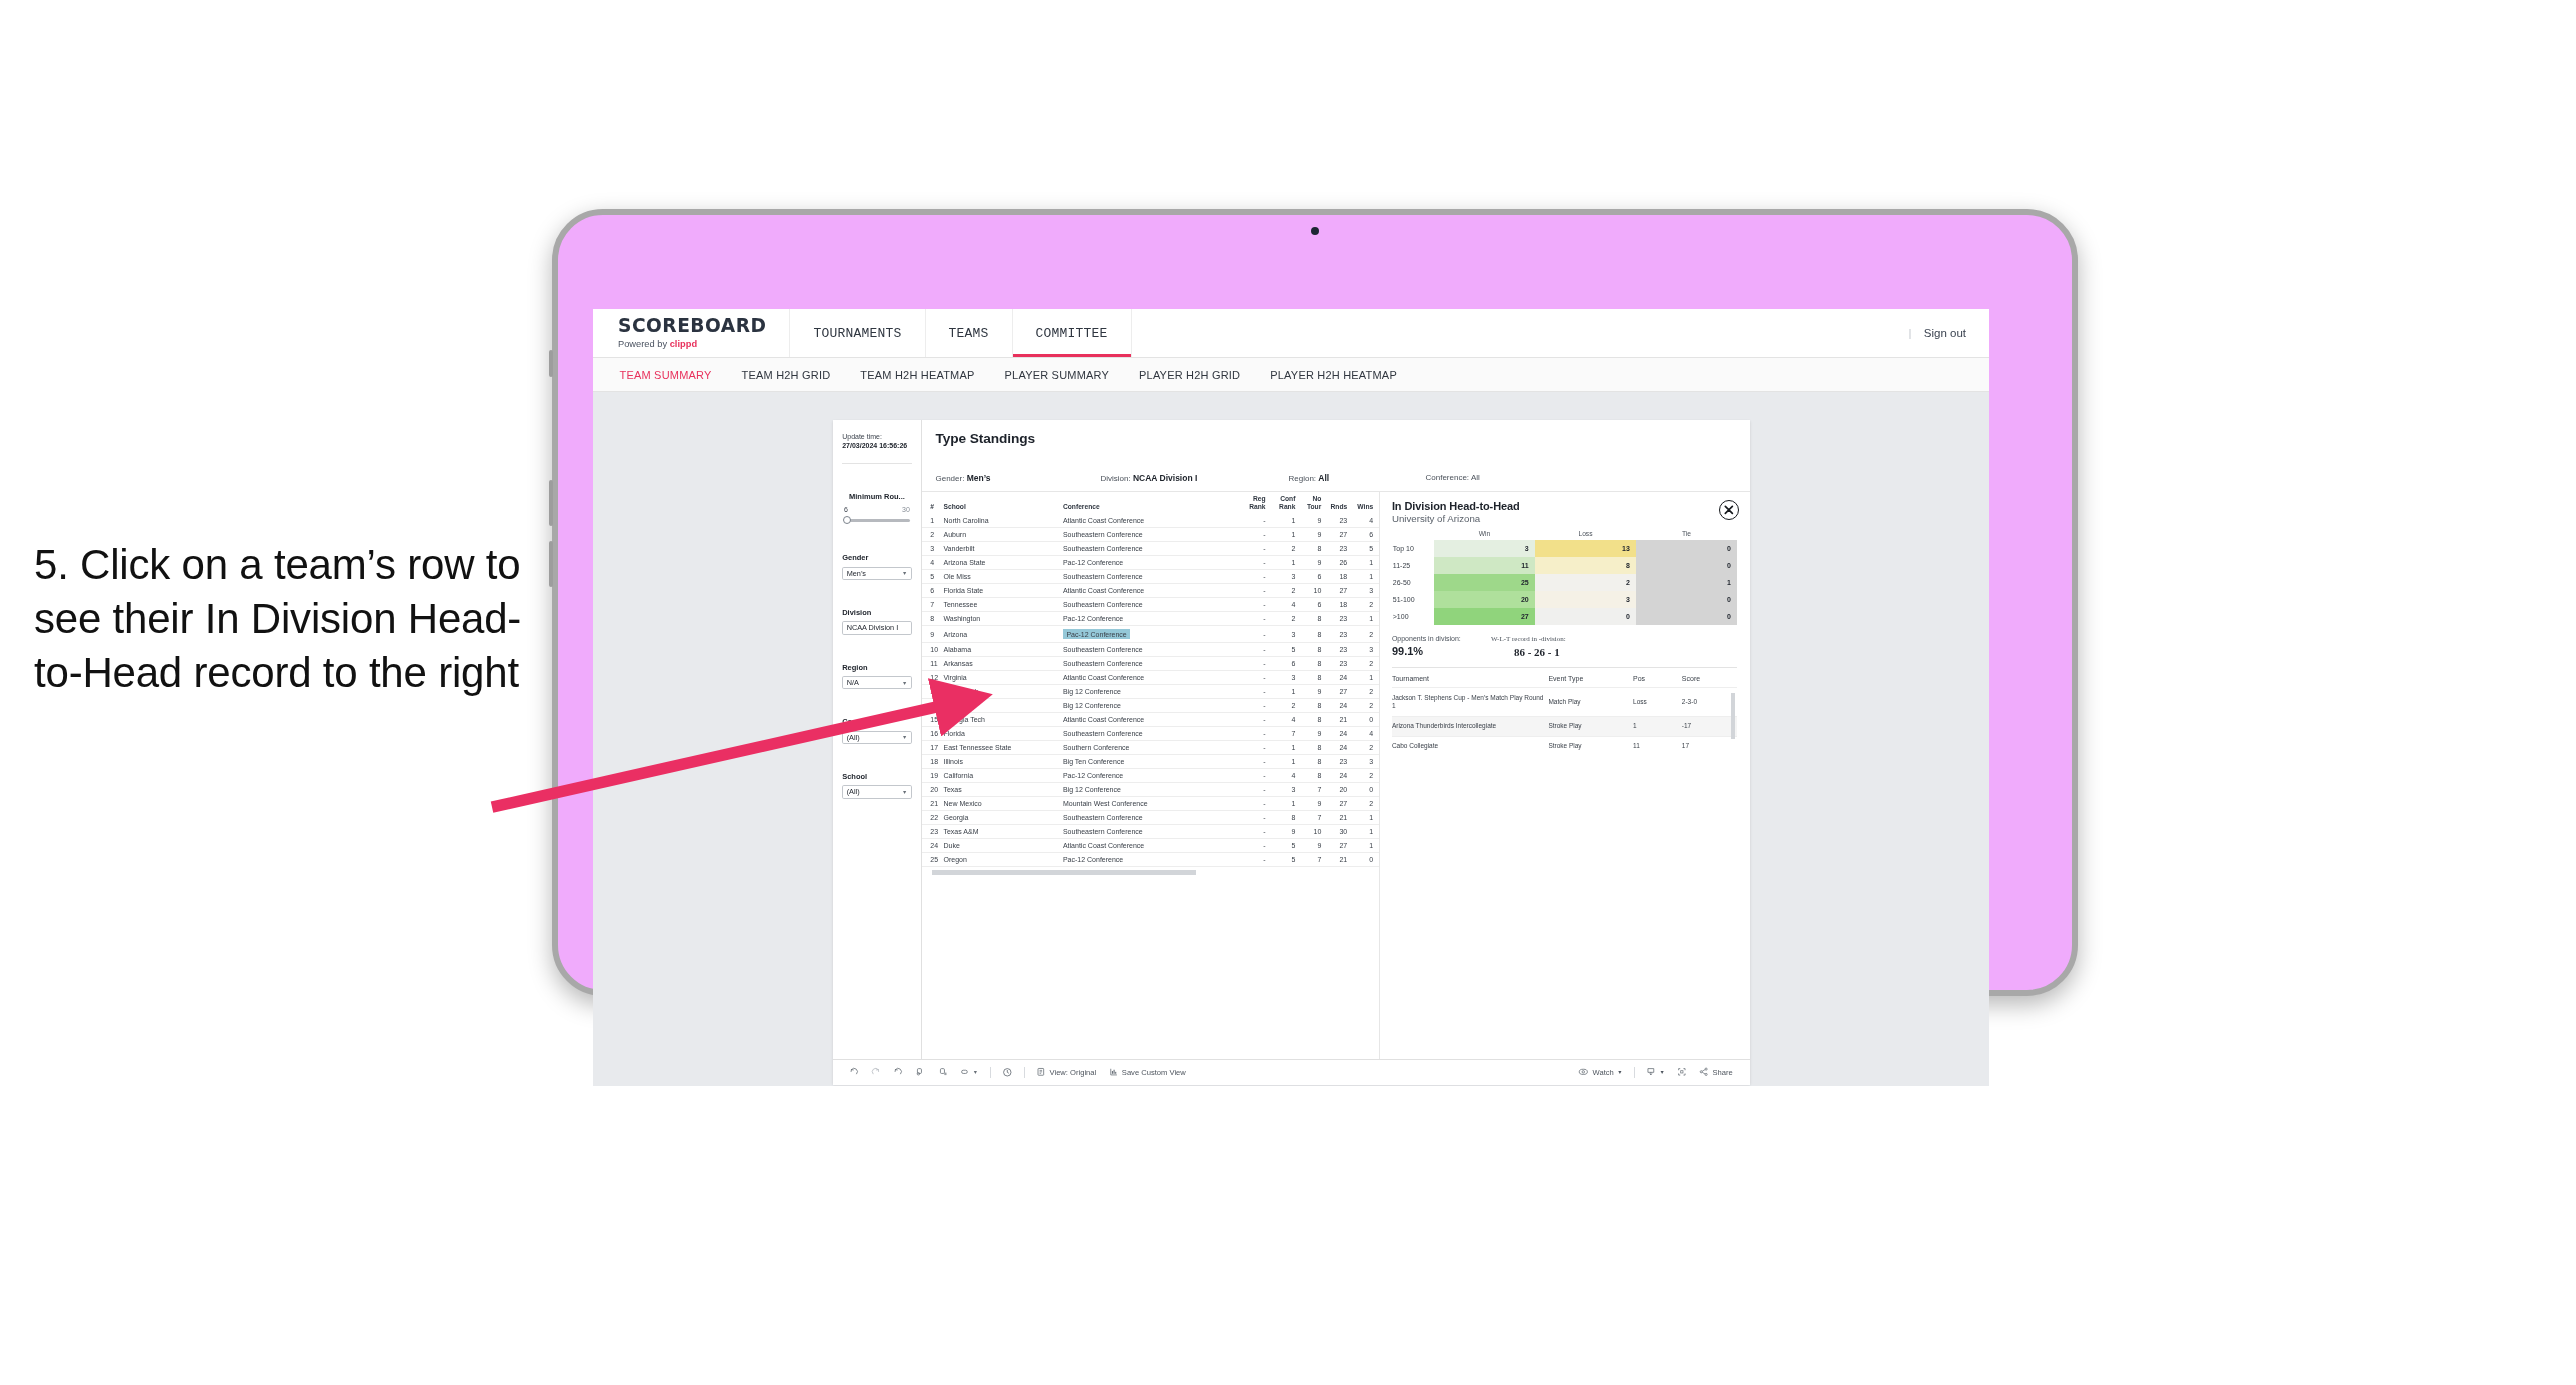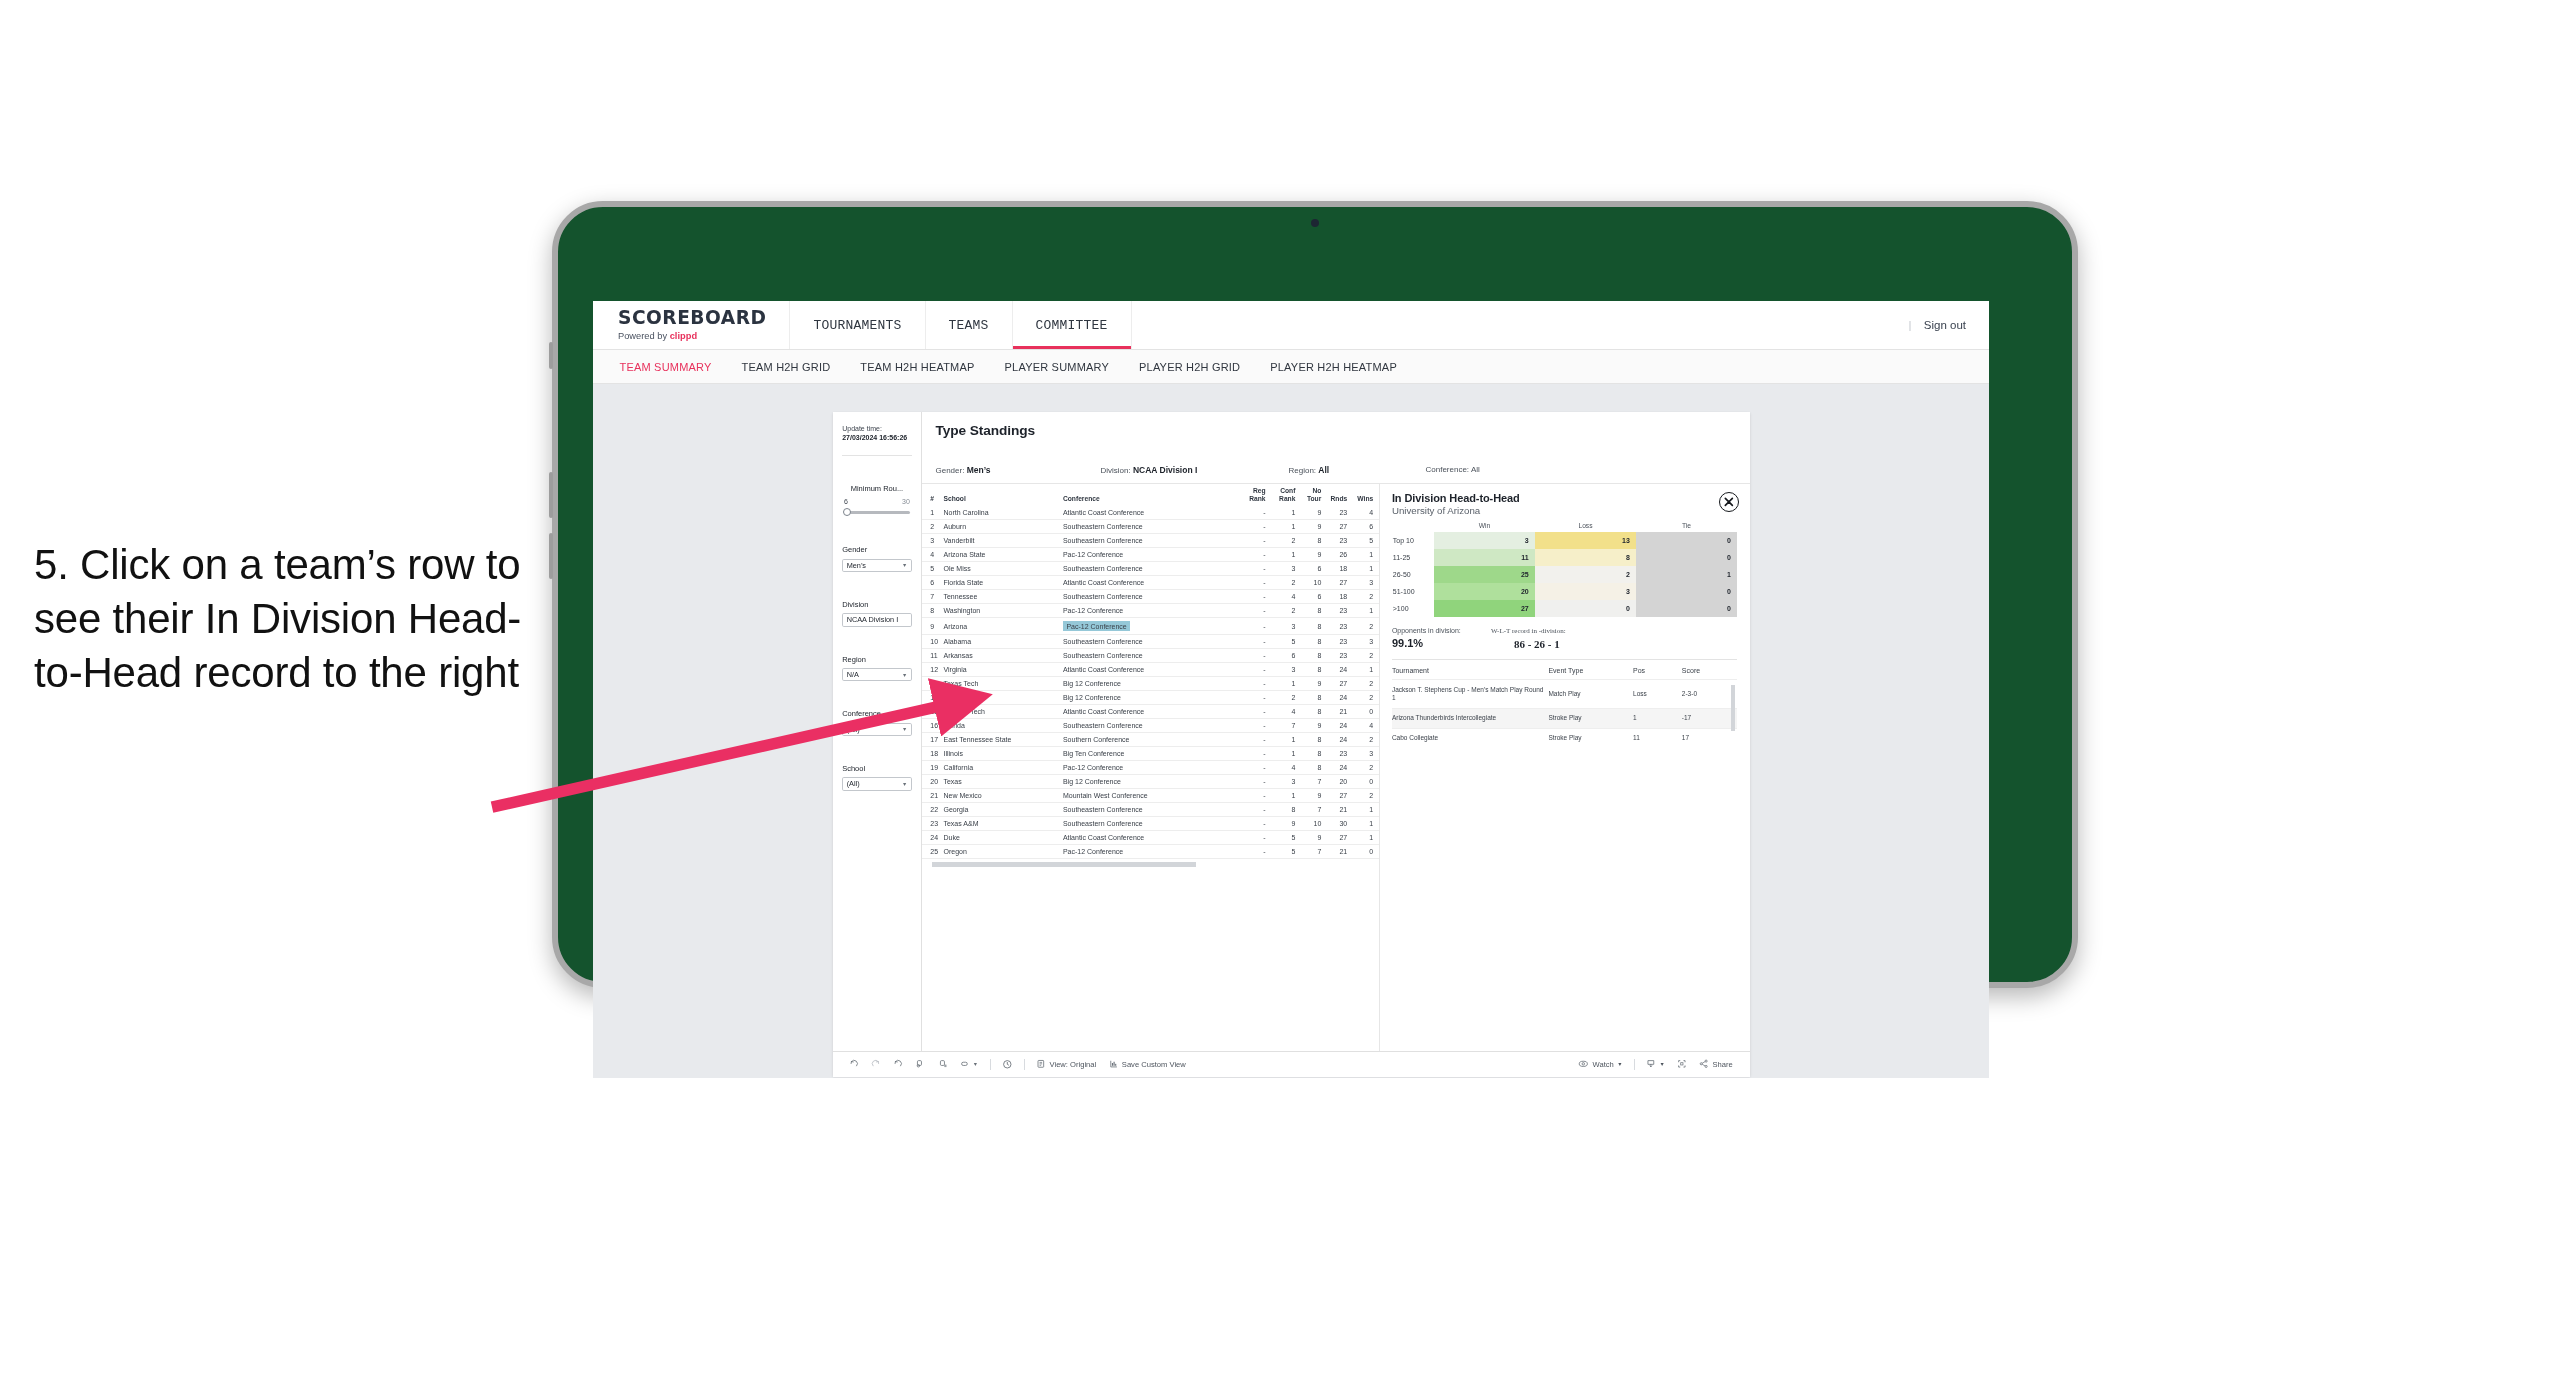--- a/index.html
+++ b/index.html
@@ -20,23 +20,23 @@
     line-height: 1.28;
     color: #111111;
     font-family: "Liberation Sans", sans-serif;
     letter-spacing: -0.2px;
   }
   .arrow-svg { position: absolute; left: 0; top: 0; width: 2576px; height: 1386px; pointer-events: none; z-index: 60; }
 
   
   .device {
     position: absolute;
-    left: 552px; top: 201px;
+    left: 552px; top: 209px;
     width: 1526px; height: 787px;
-    background: #14532d;
+    background: #f0abfc;
     border-radius: 51px;
     border: 6.2px solid #a8a8a8;
     box-shadow: 0 8.8px 23px rgba(0,0,0,0.28);
   }
   .cam {
     position: absolute; left: 50%; top: 12.4px;
     transform: translateX(-50%);
     width: 8px; height: 8px; border-radius: 50%;
     background: #1d2633;
   }
@@ -123,21 +123,21 @@
   .filters {
     width: 89px; flex: 0 0 89px;
     border-right: 0.9px solid #e0e0e0;
     padding: 11.5px 8.8px 0 9.7px;
     font-size: 7.5px; color: #2f3640;
   }
   .update-label { font-size: 7px; color: #3c434d; line-height: 1.4; }
   .update-value { font-size: 7px; color: #21262e; font-weight: 600; line-height: 1.4; }
   .f-sep { height: 0.9px; background: #e3e3e3; margin: 12.4px 0 11.5px 0; }
   .f-group { margin-bottom: 12.4px; }
-  .f-title { font-weight: 400; font-size: 7.5px; color: #21262e; margin-bottom: 4.4px; margin-top: 28px; }
+  .f-title { font-weight: 700; font-size: 7.5px; color: #21262e; margin-bottom: 4.4px; margin-top: 28px; }
   .f-title.center { text-align: center; }
   .f-range { display: flex; justify-content: space-between; font-size: 7px; color: #3c434d; padding: 0 1.8px; }
   .f-range .hi { color: #868d96; }
   .slider { position: relative; height: 9.7px; margin-top: 2.7px; }
   .slider-track {
     position: absolute; left: 1.8px; right: 1.8px; top: 3.5px;
     height: 3.1px; background: #b6b9be; border-radius: 1.8px;
   }
   .slider-knob {
     position: absolute; left: 0.9px; top: 0.9px;

